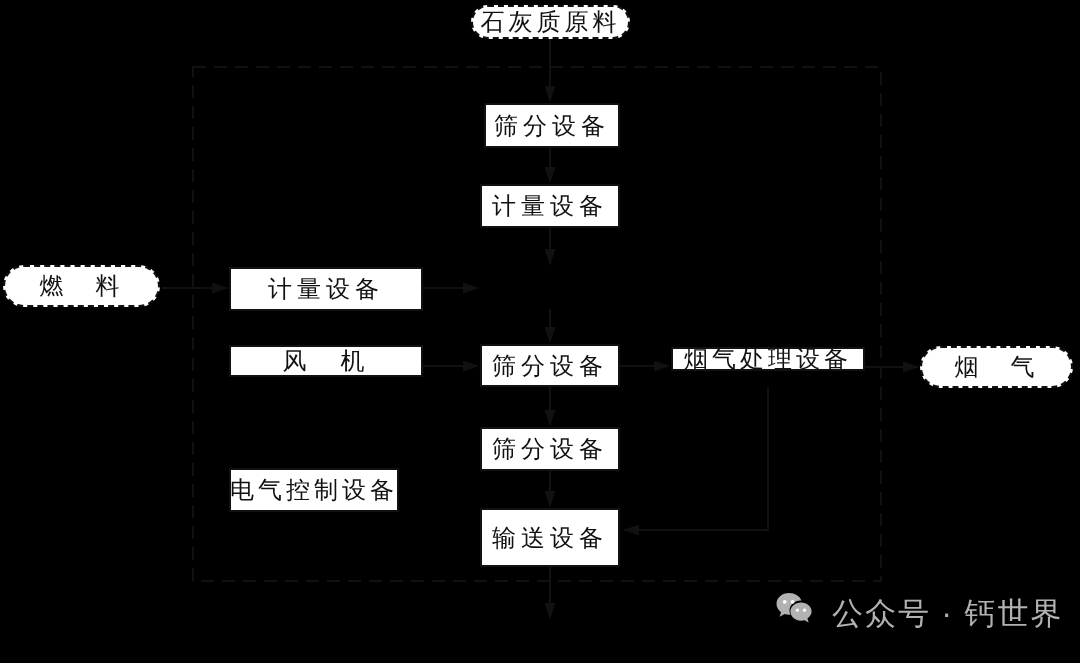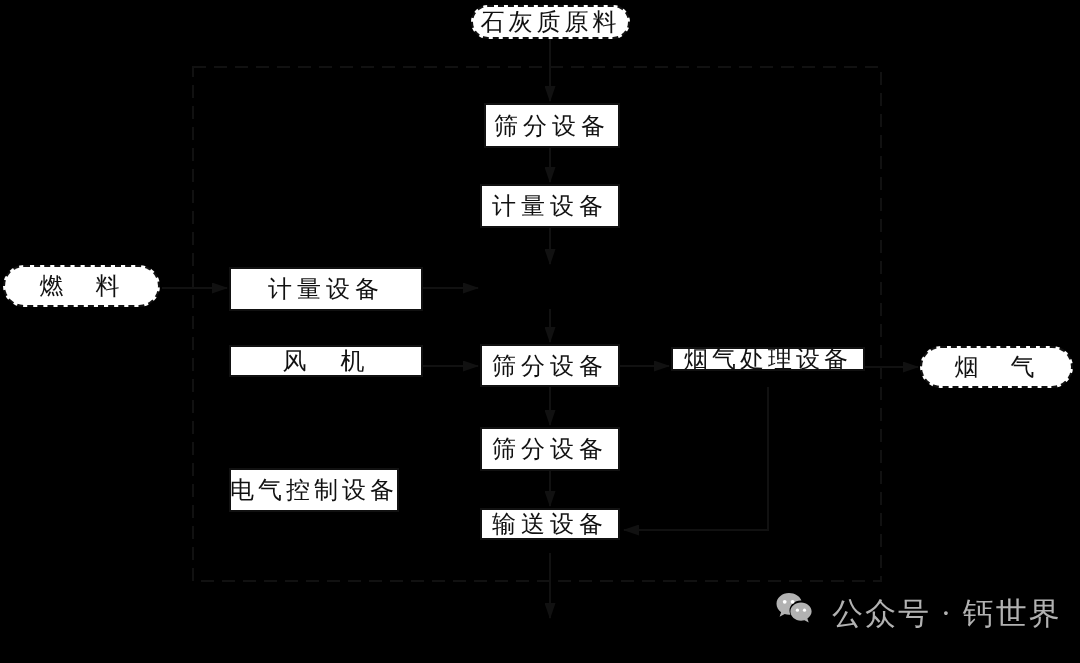--- a/index.html
+++ b/index.html
@@ -13,21 +13,21 @@
     display:flex;align-items:center;justify-content:center;
     font-size:24px;letter-spacing:5px;white-space:nowrap;z-index:2;
   }
   .stadium{
     position:absolute;box-sizing:border-box;border:2px dashed #111;background:#fff;
     border-radius:999px;display:flex;align-items:center;justify-content:center;
     font-size:24px;letter-spacing:4px;white-space:nowrap;z-index:2;
   }
   .watermark{
     position:absolute;left:776px;top:592px;display:flex;align-items:center;z-index:3;
-    font-family:Liberation Serif, serif;color:#b2b2b2;
+    font-family:Liberation Sans, sans-serif;color:#b2b2b2;
   }
   .watermark .wm-text{font-size:31px;letter-spacing:2px;margin-left:10px;white-space:nowrap;}
 </style>
 </head>
 <body>
 
 <div id="canvas">
 
   <svg id="connectors" width="1080" height="663" viewBox="0 0 1080 663">
     <defs>
@@ -68,21 +68,21 @@
   </div>
   <div class="box" style="left:480px;top:184px;width:140px;height:44px">
     <span>计量设备</span>
   </div>
   <div class="box" style="left:480px;top:344px;width:140px;height:43px">
     <span>筛分设备</span>
   </div>
   <div class="box" style="left:480px;top:427px;width:140px;height:44px">
     <span>筛分设备</span>
   </div>
-  <div class="box" style="left:480px;top:508px;width:140px;height:32px">
+  <div class="box" style="left:480px;top:508px;width:140px;height:59px">
     <span>输送设备</span>
   </div>
 
   <div class="box" style="left:229px;top:267px;width:194px;height:44px">
     <span>计量设备</span>
   </div>
   <div class="box" style="left:229px;top:345px;width:194px;height:32px">
     <span>风　机</span>
   </div>
   <div class="box" style="left:229px;top:468px;width:170px;height:44px;letter-spacing:4px">

